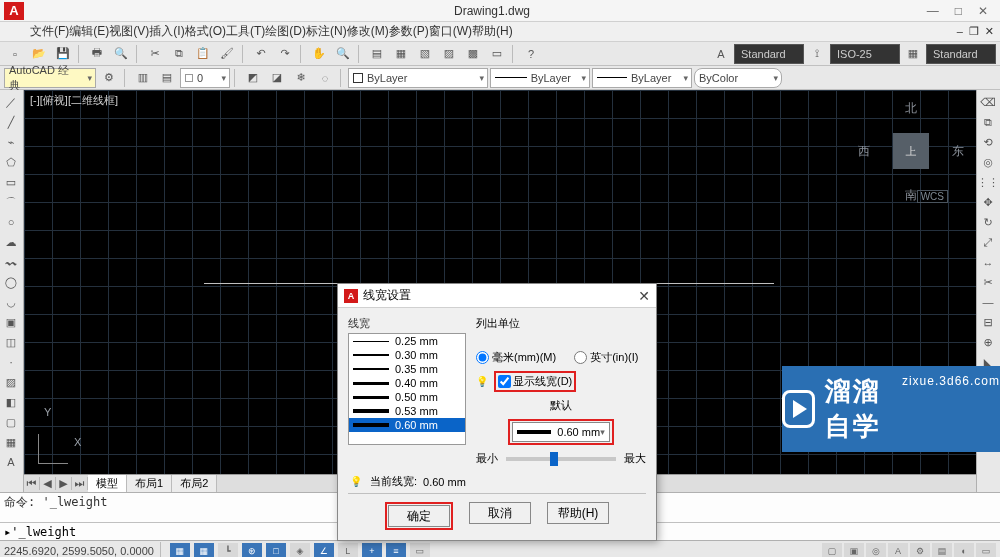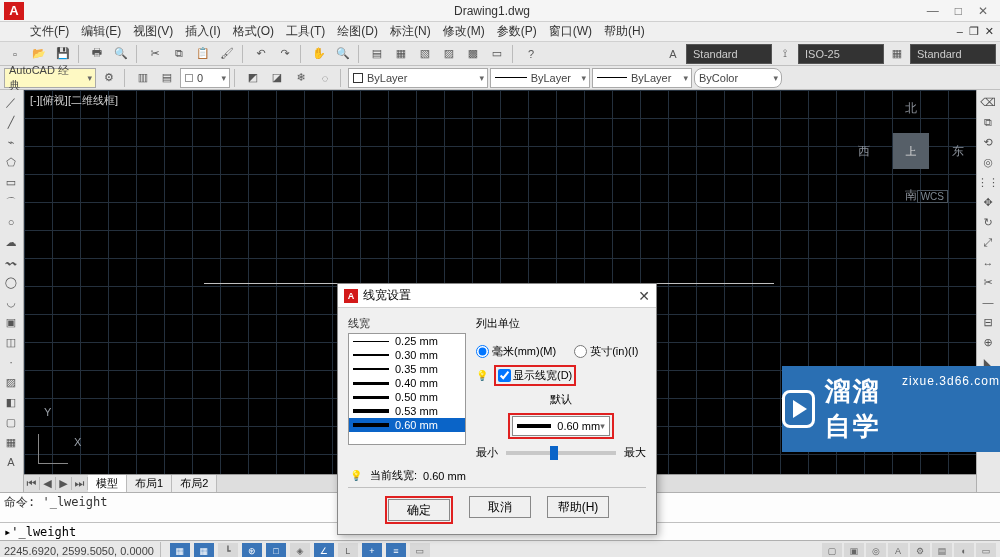--- a/index.html
+++ b/index.html
@@ -34,21 +34,21 @@
     .win-controls {
       margin-left: auto; display: flex; gap: 16px;
       padding-right: 12px; color: #666;
     }
     .win-controls span { cursor: pointer; }
 
     
     .menubar {
       height: 20px; background: #f0f0f0;
       display: flex; align-items: center;
-      padding-left: 30px; gap: 12px;
+      padding-left: 30px; 
       border-bottom: 1px solid #d0d0d0;
       font-size: 12px;
       position: relative;
     }
     .menubar span { cursor: pointer; color: #333; }
     .menu-right {
       margin-left: auto; display: flex; gap: 6px;
       padding-right: 6px; font-size: 11px; color: #555;
     }
 
@@ -76,21 +76,21 @@
       content: "▾"; position: absolute; right: 3px; color: #666; font-size: 9px;
     }
     .workspace-sel { width: 92px; background: #fef9c3; }
     .layer-sel { width: 140px; }
     .lw-sel { width: 100px; }
     .color-sel { width: 88px; border-radius: 8px; }
     .style-box {
       background: #333; color: #ccc; height: 20px;
       padding: 0 6px; display: inline-flex; align-items: center;
       font-size: 11px; border: 1px solid #555;
-      width: 86px;
+      width: 70px;
     }
 
     
     .main {
       position: relative;
       height: 402px;
       display: flex;
       background: #1a2633;
     }
     .left-tool-strip {
@@ -217,21 +217,21 @@
     }
     .lw-item {
       display: flex; align-items: center; height: 14px;
       padding: 0 4px; cursor: pointer;
     }
     .lw-item .bar {
       width: 36px; background: #000; margin-right: 6px;
     }
     .lw-item.selected { background: #0a64c8; color: white; }
     .unit-group { flex: 1; }
-    .unit-group .grp-label { font-size: 11px; margin-bottom: 13px; }
+    .unit-group .grp-label { font-size: 11px; margin-bottom: 19px; }
     .radio-row { display: flex; gap: 18px; align-items: center; font-size: 11px; margin-bottom: 6px; }
     .radio-row label { display: flex; align-items: center; gap: 3px; }
     .show-lw-row {
       display: flex; align-items: center; gap: 4px;
       margin-bottom: 6px;
     }
     .red-box { border: 2px solid #e02020; padding: 1px 2px; display: inline-flex; align-items: center; }
     .default-row {
       display: flex; align-items: center; gap: 6px;
       margin-bottom: 6px; font-size: 11px; flex-direction: column;

